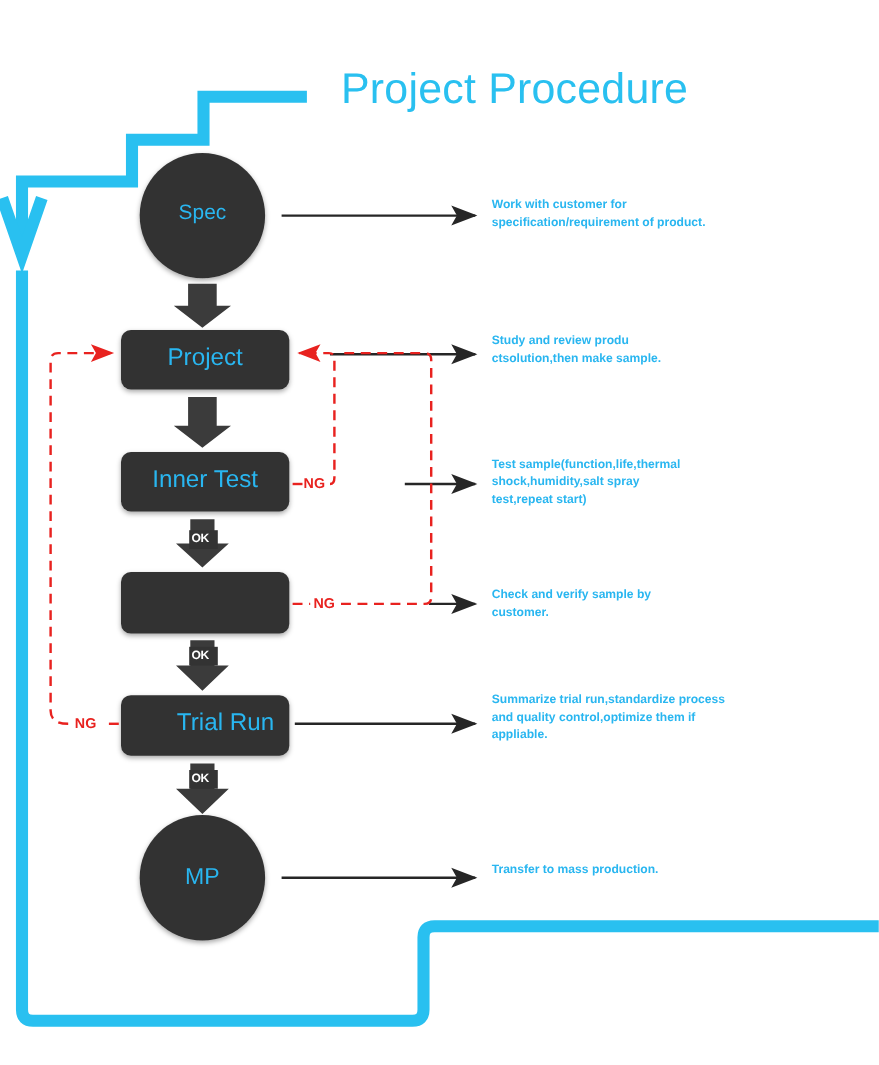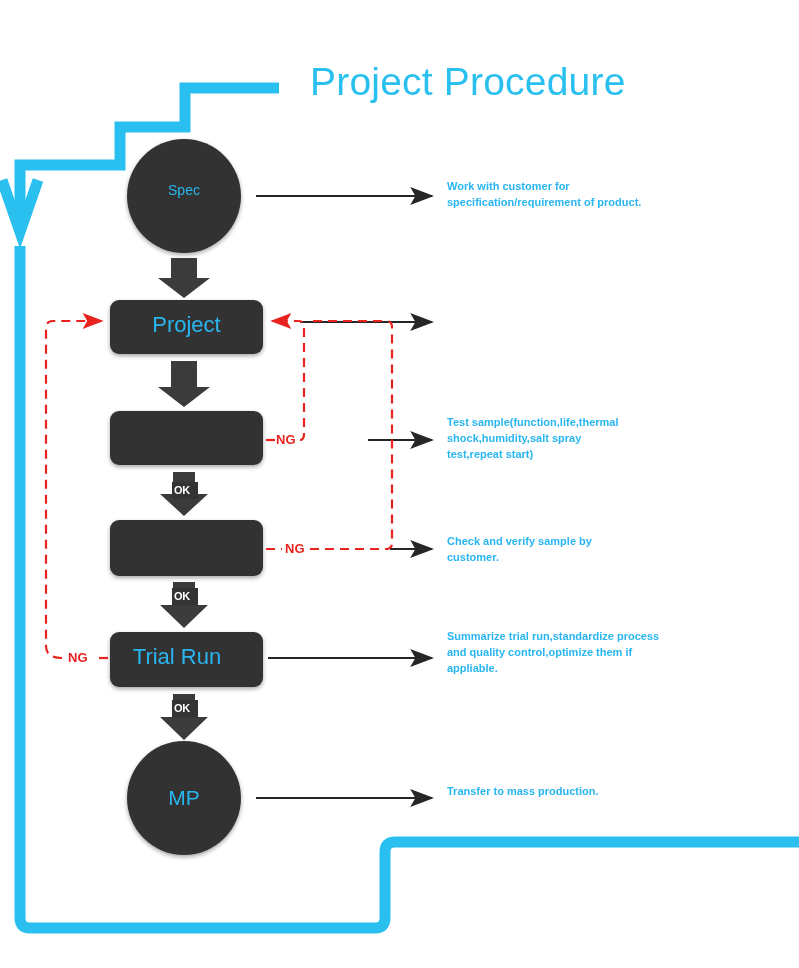--- a/index.html
+++ b/index.html
@@ -172,35 +172,38 @@
     <g>
       <path d="M108,658 L96,658" fill="none" stroke="#e8221f" stroke-width="2.2" stroke-dasharray="9,6"></path>
       <path d="M62,658 Q46,658 46,646 L46,328 Q46,321 53,321 L102,321" fill="none" stroke="#e8221f" stroke-width="2.2" stroke-dasharray="9,6" marker-end="url(#redHeadR)"></path>
     </g>
   </svg>
 
   <div class="layer-text">
 
     <div class="page-title">Project Procedure</div>
 
-    <div class="node-label" style="left:124px; top:183px; width:120px; font-size:14px;">Spec</div>
+    <div class="node-label" style="left:124px; top:183px; width:120px; font-size:19px;">Spec</div>
     <div class="node-label" style="left:110px; top:313px; width:153px; font-size:22px;">Project</div>
-    <div class="node-label" style="left:110px; top:645px; width:134px; font-size:22px;">Trial Run</div>
+    <div class="node-label" style="left:110px; top:424px; width:153px; font-size:22px;">Inner Test</div>
+    <div class="node-label" style="left:110px; top:645px; width:134px; font-size:22px;padding-left:28px;">Trial Run</div>
     <div class="node-label" style="left:124px; top:786px; width:120px; font-size:21px;">MP</div>
 
     <div class="ok-label" style="left:174px; top:484px;">OK</div>
     <div class="ok-label" style="left:174px; top:590px;">OK</div>
     <div class="ok-label" style="left:174px; top:702px;">OK</div>
 
     <div class="ng-label" style="left:276px; top:432px;">NG</div>
     <div class="ng-label" style="left:285px; top:541px;">NG</div>
     <div class="ng-label" style="left:68px; top:650px;">NG</div>
 
     <div class="desc" style="left:447px; top:178px; width:340px;">Work with customer for
 specification/requirement of product.</div>
+    <div class="desc" style="left:447px; top:302px; width:340px;">Study and review produ
+ctsolution,then make sample.</div>
     <div class="desc" style="left:447px; top:414px; width:345px;">Test sample(function,life,thermal
 shock,humidity,salt spray
 test,repeat start)</div>
     <div class="desc" style="left:447px; top:533px; width:340px;">Check and verify sample by
 customer.</div>
     <div class="desc" style="left:447px; top:628px; width:350px;">Summarize trial run,standardize process
 and quality control,optimize them if
 appliable.</div>
     <div class="desc" style="left:447px; top:783px; width:340px;">Transfer to mass production.</div>
 

